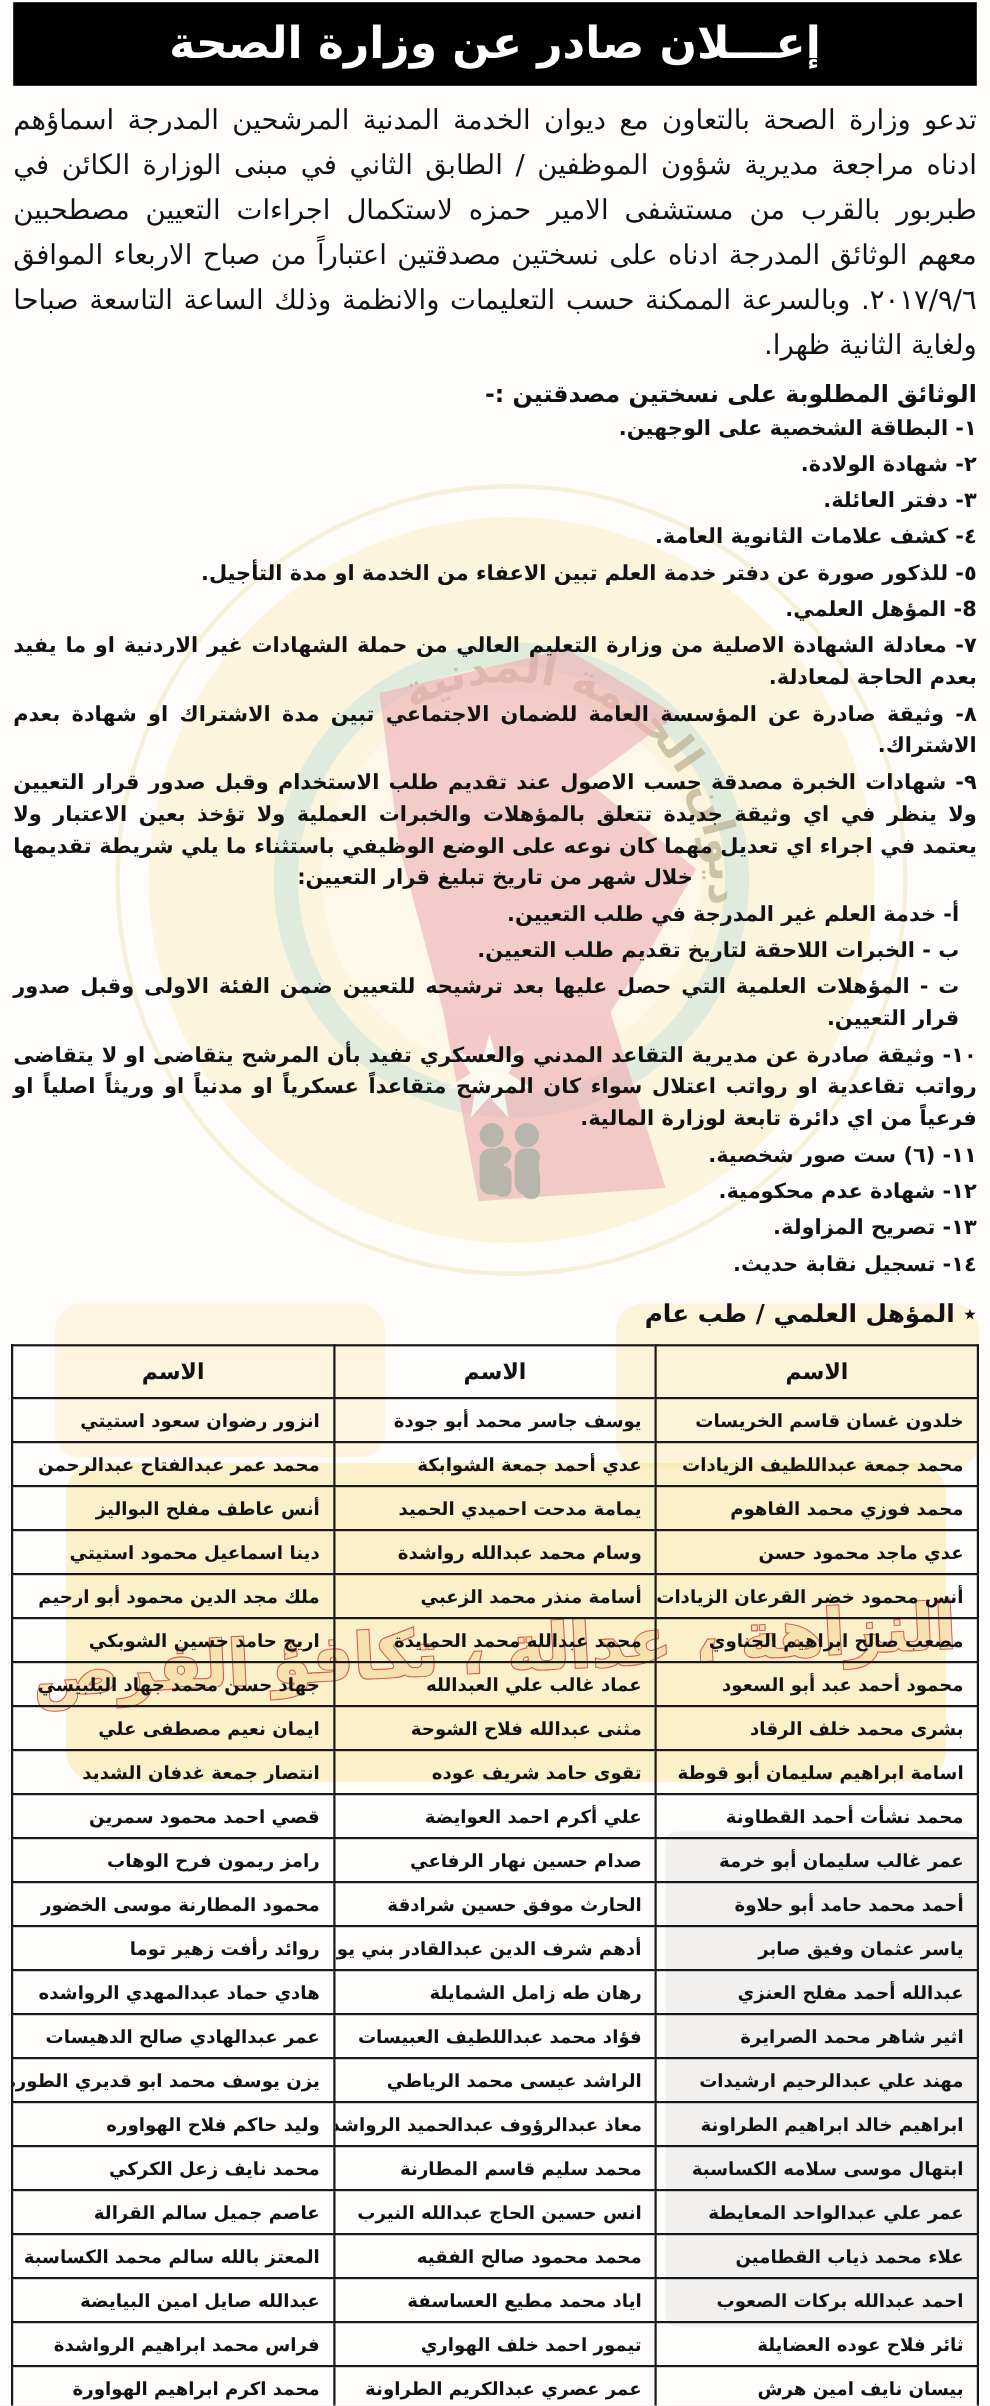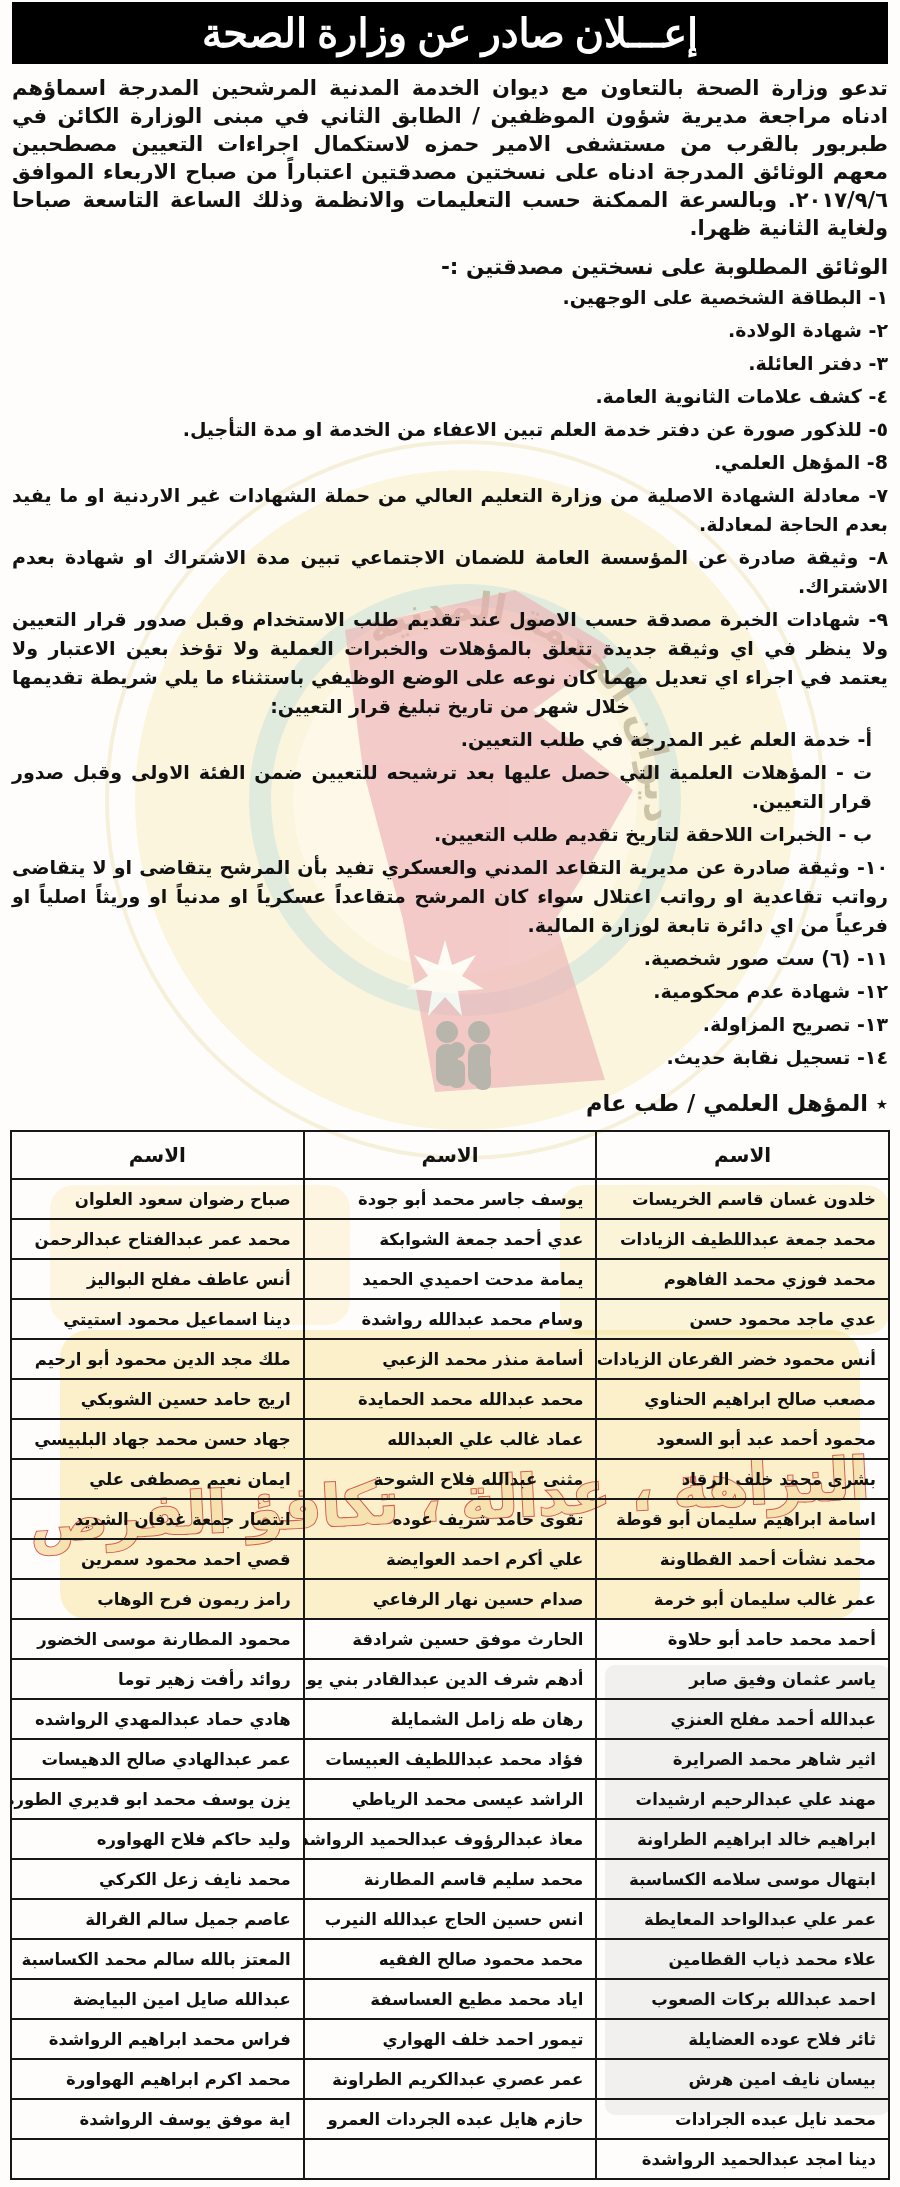--- a/index.html
+++ b/index.html
@@ -7,26 +7,26 @@
     position:relative;width:900px;height:2187px;margin:0 auto;
     background:#fffdfb;overflow:hidden;direction:rtl;
     font-family:"DejaVu Sans", sans-serif;color:#121212;
   }
   
   .wm{position:absolute;inset:0;z-index:0;pointer-events:none;}
   .wm svg{position:absolute;left:0;top:0;}
   
   .content{position:relative;z-index:2;padding:0 10px;}
   .banner{
-    height:62px;margin:2px 2px 10px 2px;background:#000;color:#fff;
+    height:76px;margin:2px 2px 10px 2px;background:#000;color:#fff;
     display:flex;align-items:center;justify-content:center;
-    font-size:40px;font-weight:700;letter-spacing:1px;font-family:Liberation Serif, serif;
+    font-size:40px;font-weight:700;letter-spacing:1px;
   }
   .intro{
-    font-size:21px;line-height:28px;font-weight:700;
+    font-size:25px;line-height:41px;font-weight:400;
     text-align:justify;margin:0 2px;
   }
   .docs-heading{
     font-size:21.5px;font-weight:700;margin:12px 2px 4px 0;
   }
   .doc-list{margin:0 2px;}
   .doc-item{
     font-size:19px;line-height:29px;font-weight:700;
     text-align:justify;margin-top:4px;
   }
@@ -122,22 +122,22 @@
         <div class="doc-item">١- البطاقة الشخصية على الوجهين.</div>
         <div class="doc-item">٢- شهادة الولادة.</div>
         <div class="doc-item">٣- دفتر العائلة.</div>
         <div class="doc-item">٤- كشف علامات الثانوية العامة.</div>
         <div class="doc-item">٥- للذكور صورة عن دفتر خدمة العلم تبين الاعفاء من الخدمة او مدة التأجيل.</div>
         <div class="doc-item">8- المؤهل العلمي.</div>
         <div class="doc-item">٧- معادلة الشهادة الاصلية من وزارة التعليم العالي من حملة الشهادات غير الاردنية او ما يفيد بعدم الحاجة لمعادلة.</div>
         <div class="doc-item">٨- وثيقة صادرة عن المؤسسة العامة للضمان الاجتماعي تبين مدة الاشتراك او شهادة بعدم الاشتراك.</div>
         <div class="doc-item center-last">٩- شهادات الخبرة مصدقة حسب الاصول عند تقديم طلب الاستخدام وقبل صدور قرار التعيين ولا ينظر في اي وثيقة جديدة تتعلق بالمؤهلات والخبرات العملية ولا تؤخذ بعين الاعتبار ولا يعتمد في اجراء اي تعديل مهما كان نوعه على الوضع الوظيفي باستثناء ما يلي شريطة تقديمها خلال شهر من تاريخ تبليغ قرار التعيين:</div>
         <div class="doc-item indent">أ- خدمة العلم غير المدرجة في طلب التعيين.</div>
+        <div class="doc-item indent">ب - الخبرات اللاحقة لتاريخ تقديم طلب التعيين.</div>
         <div class="doc-item indent">ت - المؤهلات العلمية التي حصل عليها بعد ترشيحه للتعيين ضمن الفئة الاولى وقبل صدور قرار التعيين.</div>
-        <div class="doc-item indent">ب - الخبرات اللاحقة لتاريخ تقديم طلب التعيين.</div>
         <div class="doc-item">١٠- وثيقة صادرة عن مديرية التقاعد المدني والعسكري تفيد بأن المرشح يتقاضى او لا يتقاضى رواتب تقاعدية او رواتب اعتلال سواء كان المرشح متقاعداً عسكرياً او مدنياً او وريثاً اصلياً او فرعياً من اي دائرة تابعة لوزارة المالية.</div>
         <div class="doc-item">١١- (٦) ست صور شخصية.</div>
         <div class="doc-item">١٢- شهادة عدم محكومية.</div>
         <div class="doc-item">١٣- تصريح المزاولة.</div>
         <div class="doc-item">١٤- تسجيل نقابة حديث.</div>
       </div>
 
     <div class="qualification">٭ المؤهل العلمي / طب عام</div>
 
     <table class="names">
@@ -145,21 +145,21 @@
         <tr>
             <th>الاسم</th>
             <th>الاسم</th>
             <th>الاسم</th>
           </tr>
       </thead>
       <tbody>
           <tr>
             <td>خلدون غسان قاسم الخريسات</td>
             <td>يوسف جاسر محمد أبو جودة</td>
-            <td>صباح رضوان سعود العلوان</td>
+            <td>انزور رضوان سعود استيتي</td>
           </tr>
           <tr>
             <td>محمد جمعة عبداللطيف الزيادات</td>
             <td>عدي أحمد جمعة الشوابكة</td>
             <td>محمد عمر عبدالفتاح عبدالرحمن</td>
           </tr>
           <tr>
             <td>محمد فوزي محمد الفاهوم</td>
             <td>يمامة مدحت احميدي الحميد</td>
             <td>أنس عاطف مفلح البواليز</td>

